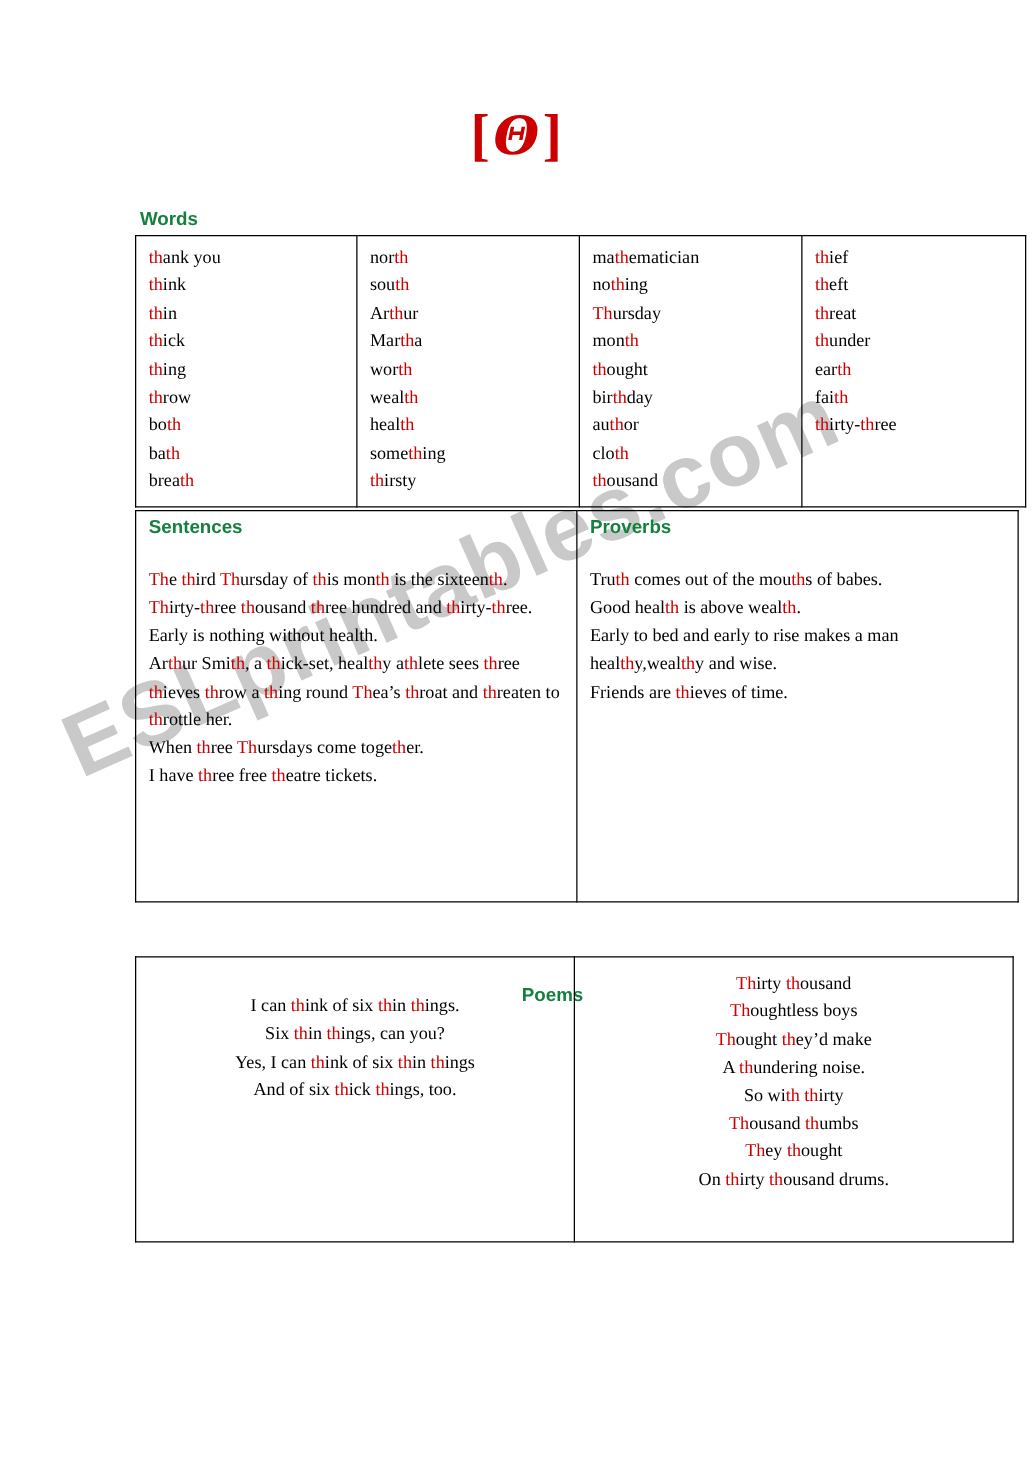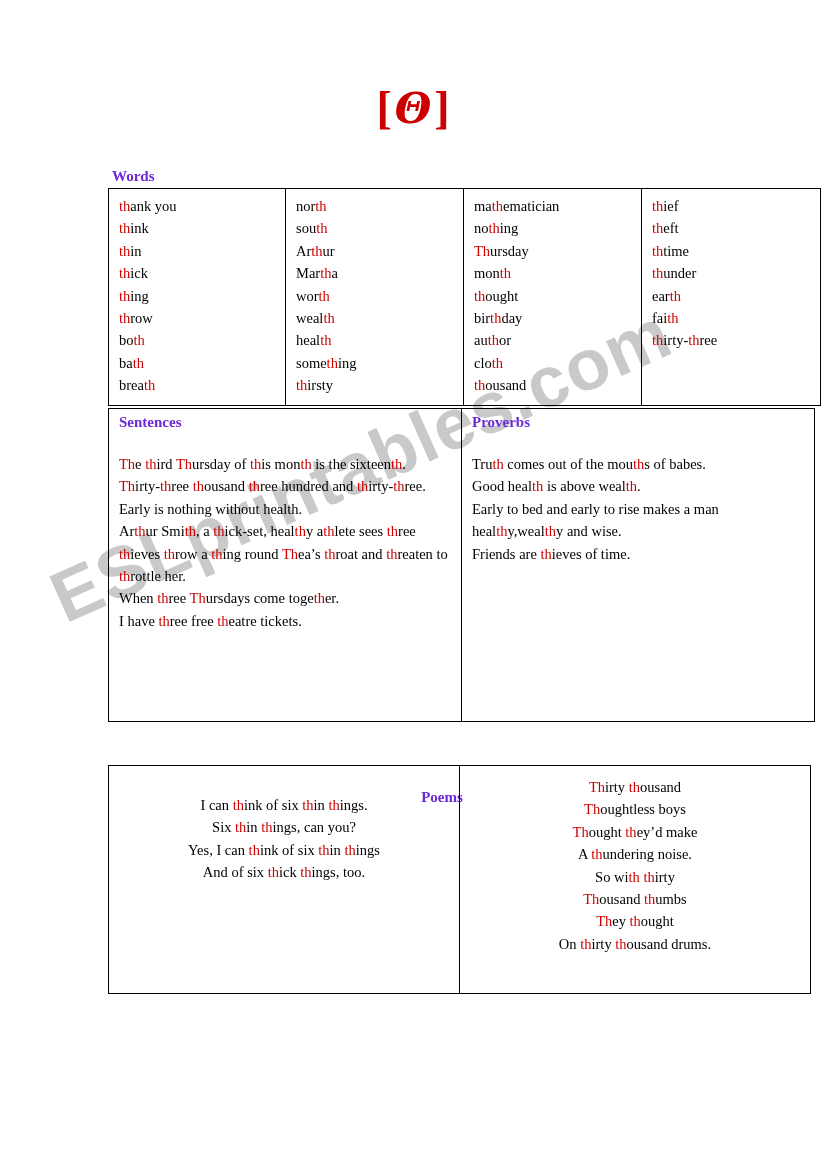--- a/index.html
+++ b/index.html
@@ -66,22 +66,22 @@
   #title .sym {
     font-family: "DejaVu Serif", "Liberation Serif", serif;
     font-style: italic;
     font-weight: bold;
     font-size: 42px;
     padding: 0 3px;
   }
 
   
   .heading {
-    color: #6d28d9;
-    font-family: Liberation Serif, serif;
+    color: #15803d;
+    font-family: Liberation Sans, sans-serif;
     font-weight: bold;
     font-size: 15px;
     line-height: 18px;
   }
   #words-heading {
     position: absolute;
     left: 112px;
     top: 167px;
   }
   #poems-heading {
@@ -183,21 +183,21 @@
             <div class="line"><span>mon</span><span class="r">th</span></div>
             <div class="line"><span class="r">th</span><span>ought</span></div>
             <div class="line"><span>bir</span><span class="r">th</span><span>day</span></div>
             <div class="line"><span>au</span><span class="r">th</span><span>or</span></div>
             <div class="line"><span>clo</span><span class="r">th</span></div>
             <div class="line"><span class="r">th</span><span>ousand</span></div>
           </td>
       <td class="c4">
             <div class="line"><span class="r">th</span><span>ief</span></div>
             <div class="line"><span class="r">th</span><span>eft</span></div>
-            <div class="line"><span class="r">th</span><span>time</span></div>
+            <div class="line"><span class="r">th</span><span>reat</span></div>
             <div class="line"><span class="r">th</span><span>under</span></div>
             <div class="line"><span>ear</span><span class="r">th</span></div>
             <div class="line"><span>fai</span><span class="r">th</span></div>
             <div class="line"><span class="r">th</span><span>irty-</span><span class="r">th</span><span>ree</span></div>
           </td>
     </tr>
   </tbody>
     </table>
 
   <table id="sent-table" class="tbl">

